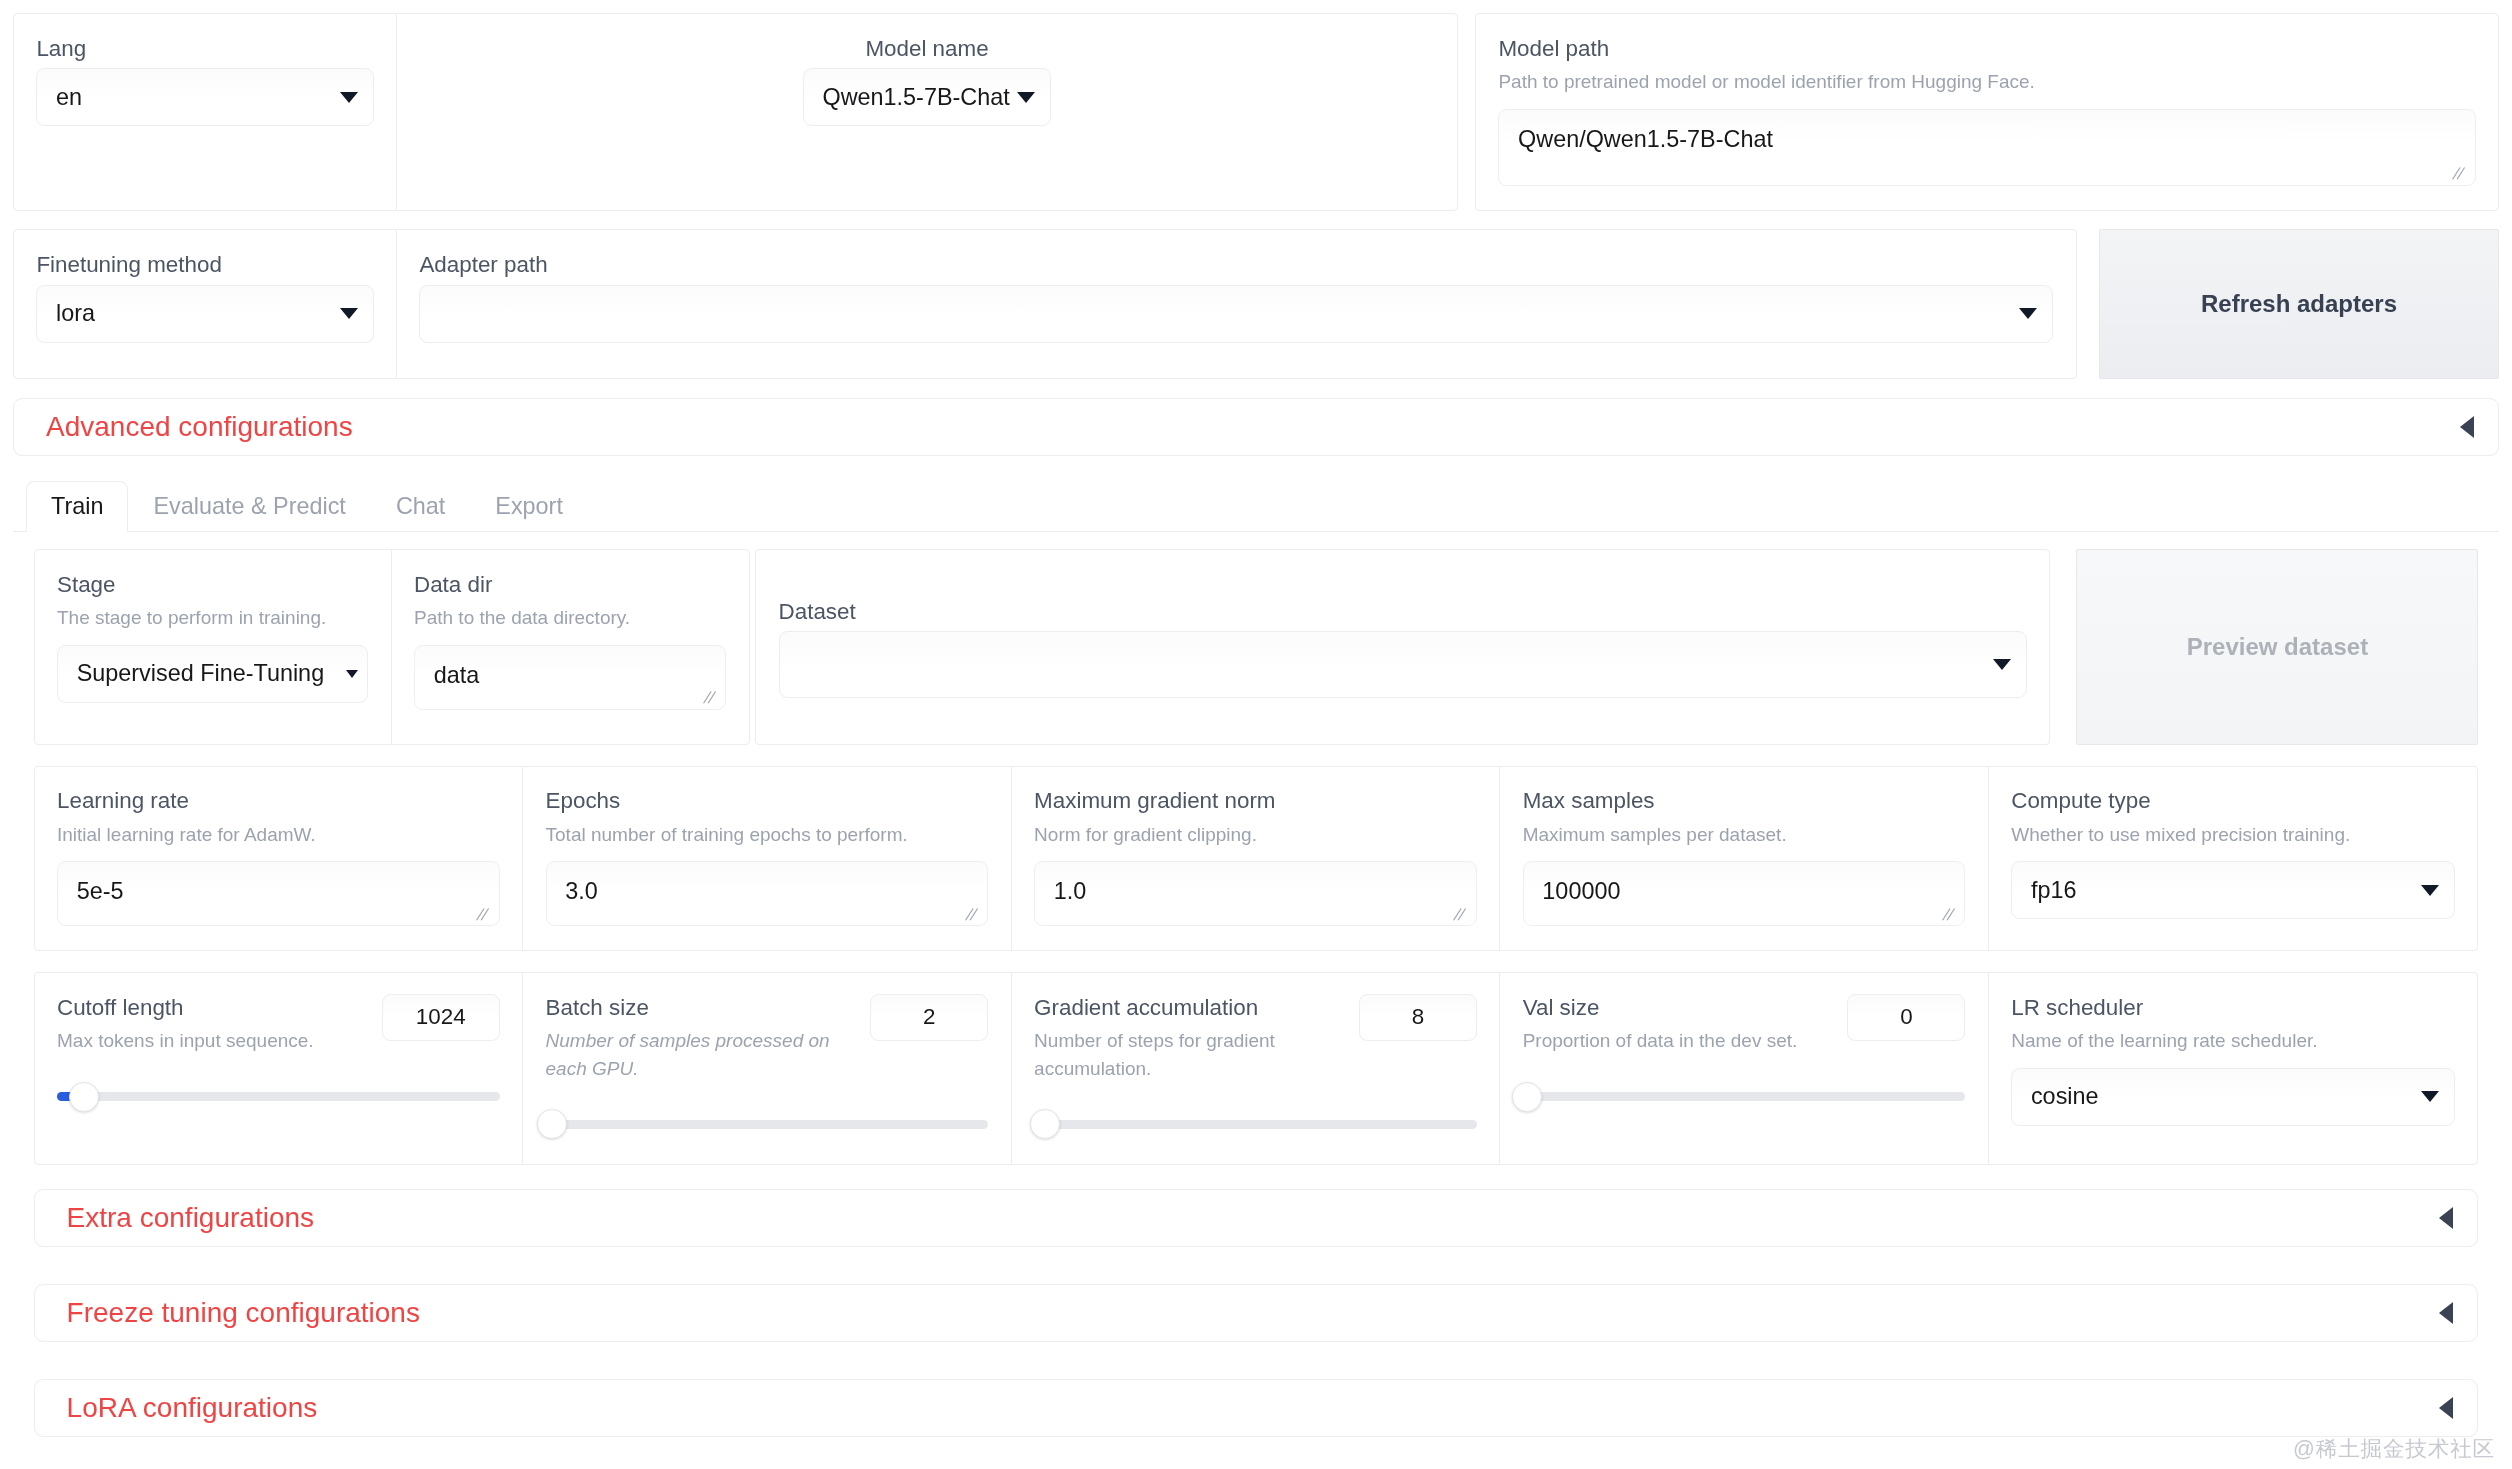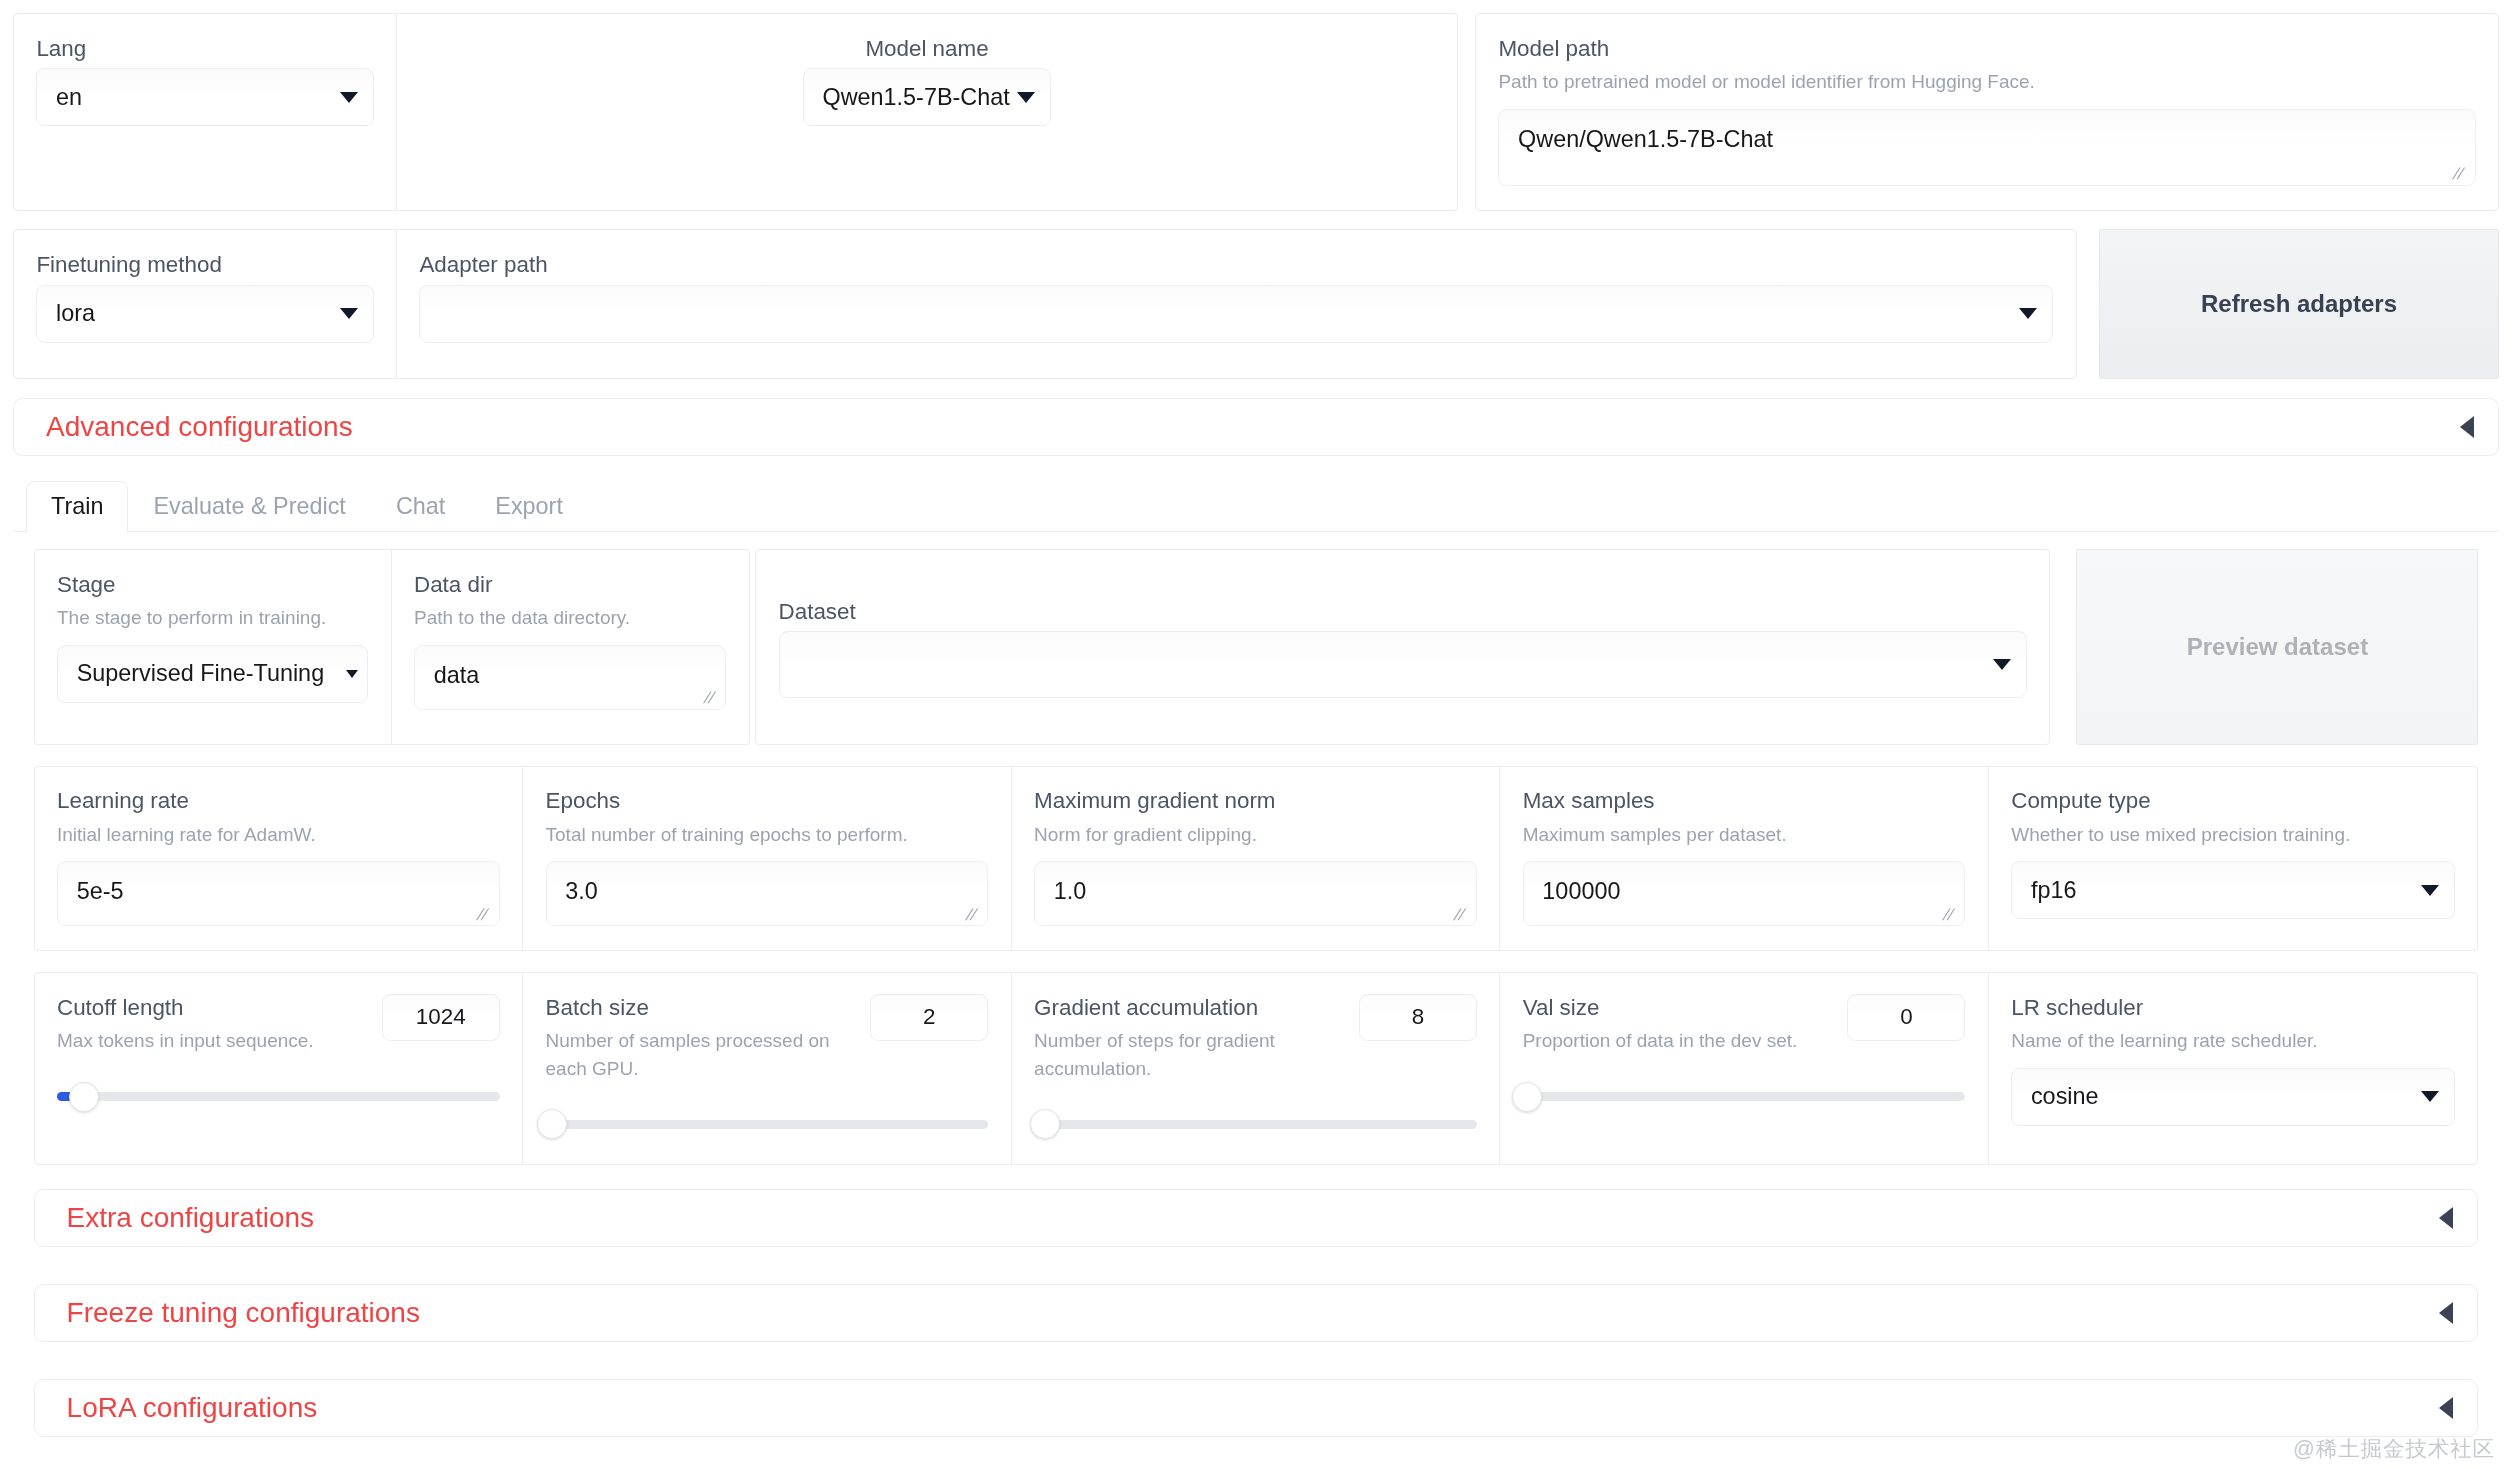--- a/index.html
+++ b/index.html
@@ -394,21 +394,21 @@
           <div class="track"></div>
           <div class="fill" style="width:6%;"></div>
           <div class="thumb" style="left:6%;"></div>
         </div>
       </div>
 
       <div class="cell" style="flex:1 1 20%;">
         <div class="sl-head">
           <div class="sl-lbl">
             <div class="lbl">Batch size</div>
-            <div class="info wrap" style="max-width:308px;">Number of samples processed on each GPU.</div>
+            <div class="info wrap" style="max-width:308px;font-style:italic;">Number of samples processed on each GPU.</div>
           </div>
           <div class="numbox">
             <span>2</span>
           </div>
         </div>
         <div class="slider">
           <div class="track"></div>
           <div class="fill" style="width:1%;"></div>
           <div class="thumb" style="left:1.5%;"></div>
         </div>

